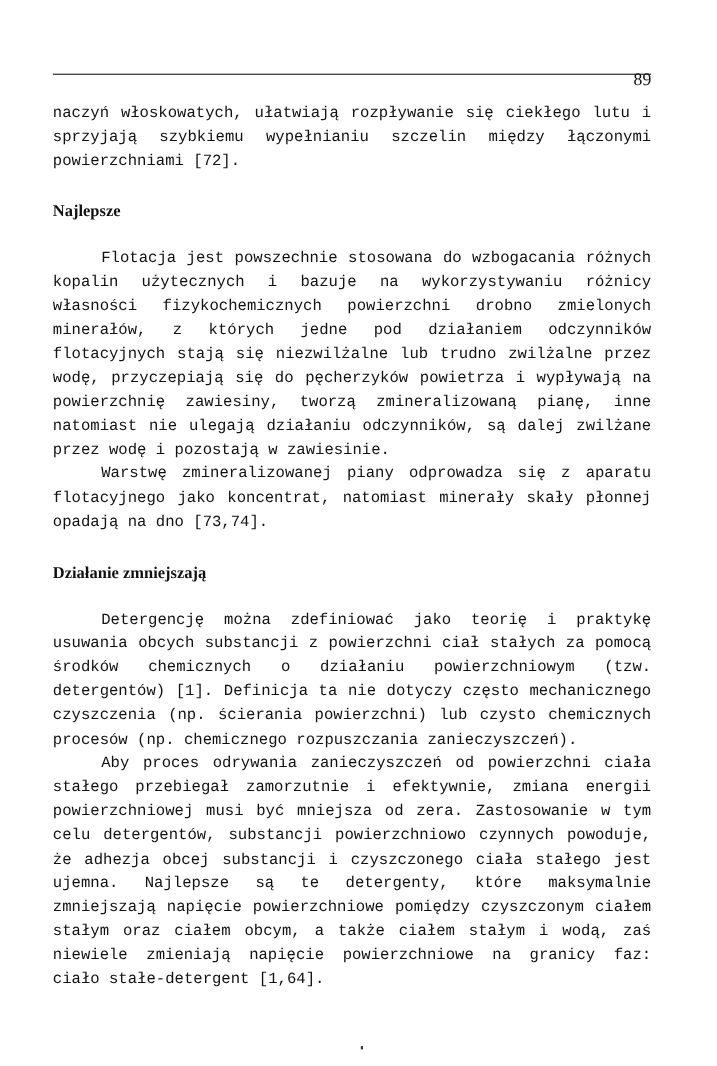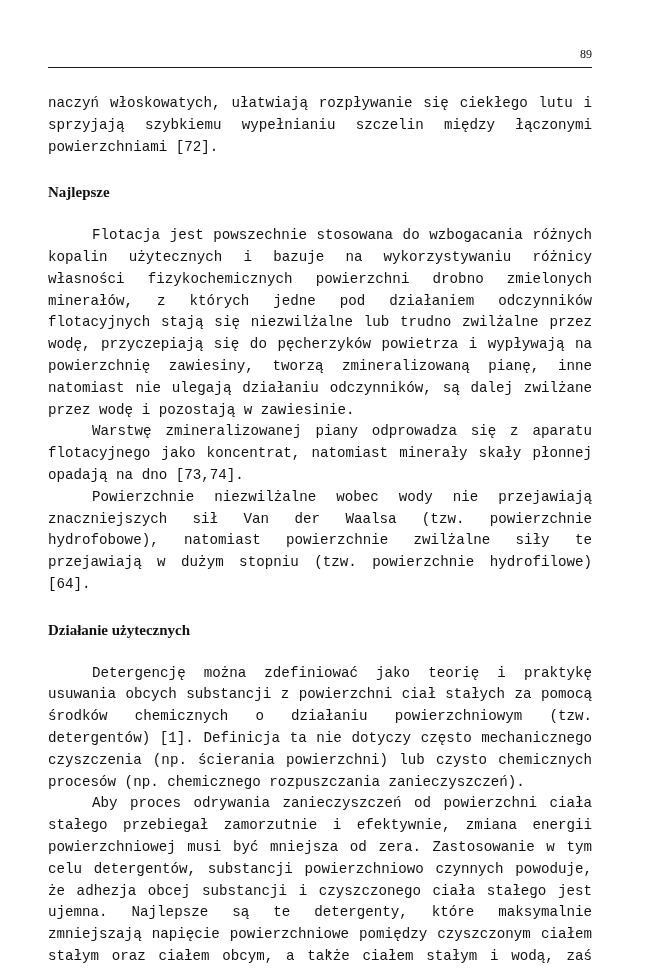--- a/index.html
+++ b/index.html
@@ -32,22 +32,22 @@
     }
     .running-header .title {
       position: absolute;
       left: 0;
       top: 0;
       font-style: italic;
     }
     .running-header .pageno {
       position: absolute;
       right: 0;
-      top: 0;
-      font-size: 12px;
+      top: 17px;
+      font-size: 16px;
     }
     .body-text {
       position: absolute;
       top: 93px;
       left: 0;
       width: 544px;
       font-size: 14.2px;
       line-height: 21.8px;
       text-align: justify;
     }
@@ -86,24 +86,23 @@
 
   <div class="body-text">
     <p>naczyń włoskowatych, ułatwiają rozpływanie się ciekłego lutu i sprzyjają szybkiemu wypełnianiu szczelin między łączonymi powierzchniami [72].</p>
 
     <div class="gap-before-h"></div>
     <h2>Najlepsze</h2>
     <div class="gap-after-h"></div>
 
     <p class="indent">Flotacja jest powszechnie stosowana do wzbogacania różnych kopalin użytecznych i bazuje na wykorzystywaniu różnicy własności fizykochemicznych powierzchni drobno zmielonych minerałów, z których jedne pod działaniem odczynników flotacyjnych stają się niezwilżalne lub trudno zwilżalne przez wodę, przyczepiają się do pęcherzyków powietrza i wypływają na powierzchnię zawiesiny, tworzą zmineralizowaną pianę, inne natomiast nie ulegają działaniu odczynników, są dalej zwilżane przez wodę i pozostają w zawiesinie.</p>
     <p class="indent">Warstwę zmineralizowanej piany odprowadza się z aparatu flotacyjnego jako koncentrat, natomiast minerały skały płonnej opadają na dno [73,74].</p>
-    <p class="indent">Powierzchnie niezwilżalne wobec wody nie przejawiają znaczniejszych sił Van der Waalsa (tzw. powierzchnie hydrofobowe), natomiast powierzchnie zwilżalne siły te przejawiają w dużym stopniu (tzw. powierzchnie hydrofilowe) [64].</p>
 
     <div class="gap-before-h"></div>
-    <h2>Działanie użytecznych</h2>
+    <h2>Działanie zmniejszają</h2>
     <div class="gap-after-h"></div>
 
     <p class="indent">Detergencję można zdefiniować jako teorię i praktykę usuwania obcych substancji z powierzchni ciał stałych za pomocą środków chemicznych o działaniu powierzchniowym (tzw. detergentów) [1]. Definicja ta nie dotyczy często mechanicznego czyszczenia (np. ścierania powierzchni) lub czysto chemicznych procesów (np. chemicznego rozpuszczania zanieczyszczeń).</p>
     <p class="indent">Aby proces odrywania zanieczyszczeń od powierzchni ciała stałego przebiegał zamorzutnie i efektywnie, zmiana energii powierzchniowej musi być mniejsza od zera. Zastosowanie w tym celu detergentów, substancji powierzchniowo czynnych powoduje, że adhezja obcej substancji i czyszczonego ciała stałego jest ujemna. Najlepsze są te detergenty, które maksymalnie zmniejszają napięcie powierzchniowe pomiędzy czyszczonym ciałem stałym oraz ciałem obcym, a także ciałem stałym i wodą, zaś niewiele zmieniają napięcie powierzchniowe na granicy faz: ciało stałe-detergent [1,64].</p>
   </div>
 
 </div>
 
 <div class="stray-mark"></div>
 

